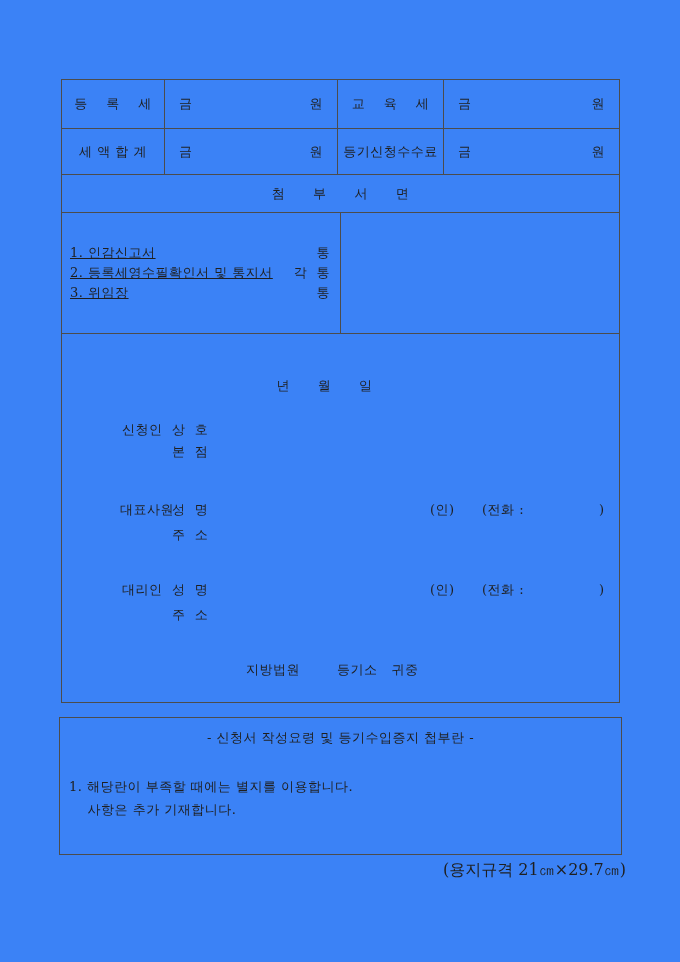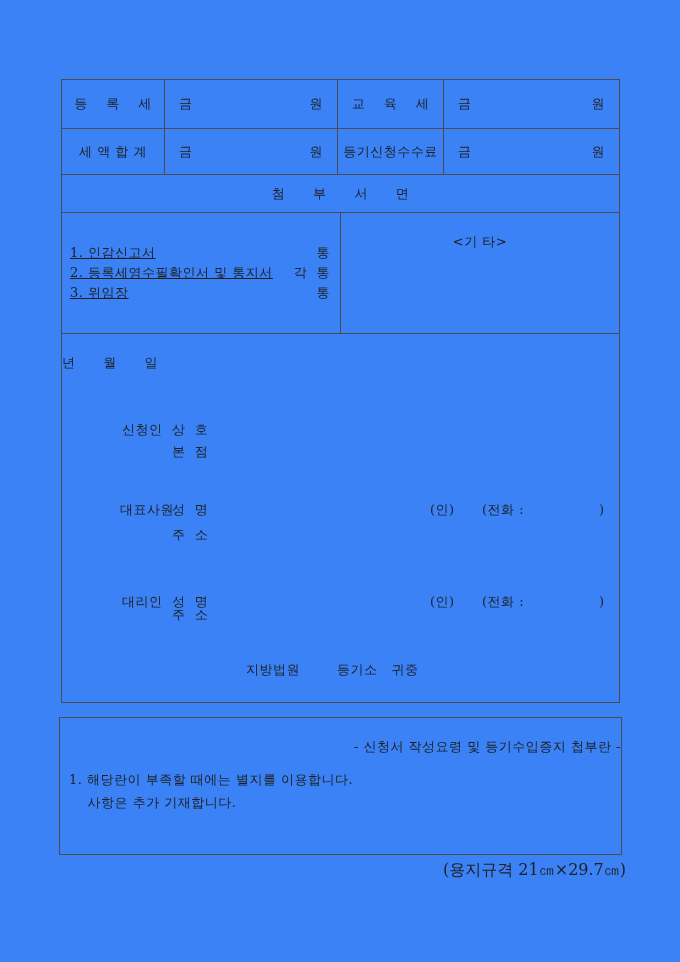--- a/index.html
+++ b/index.html
@@ -24,33 +24,33 @@
   .attach-body{display:flex;height:120px;border-bottom:1px solid #4c4c4c;}
   .attach-left{width:279px;border-right:1px solid #4c4c4c;box-sizing:border-box;display:flex;flex-direction:column;justify-content:center;padding:0 10px 0 8px;}
   .attach-item{display:flex;line-height:20px;}
   .attach-item .name{flex:1;white-space:pre;text-decoration:underline;}
   .attach-item .count{width:46px;text-align:right;white-space:pre;}
   .attach-right{flex:1;text-align:center;padding-top:20px;box-sizing:border-box;}
   
   .main-section{position:relative;height:368px;}
   .line{position:absolute;left:0;width:100%;height:17px;line-height:17px;}
   .line .abs{position:absolute;white-space:pre;}
-  .date-line{top:20px;text-align:left;padding-right:32px;box-sizing:border-box;white-space:pre;}
+  .date-line{top:43px;text-align:center;padding-right:32px;box-sizing:border-box;white-space:pre;}
   .role{left:58px;text-align:right;}
   .role2{left:60px;}
   .field{left:110px;}
   .seal{left:368px;}
   .phone{left:420px;}
   .phone-close{left:537px;}
   .court-line{top:327px;}
   .court-line .abs{left:184px;}
   
   .notes-box{position:absolute;left:59px;top:717px;width:563px;height:138px;border:1px solid #4c4c4c;box-sizing:border-box;}
-  .notes-title{margin-top:21px;text-align:right;line-height:16px;}
-  .notes-lines{margin-top:14px;}
+  .notes-title{margin-top:12px;text-align:center;line-height:16px;}
+  .notes-lines{margin-top:30px;}
   .note-line{padding-left:9px;line-height:22.5px;white-space:pre;}
   
   .paper-size{position:absolute;top:860px;right:54px;font-size:16px;letter-spacing:0;}
 </style>
 </head>
 <body>
 
 <div class="page">
 
   <div class="form">
@@ -91,21 +91,20 @@
         </div>
         <div class="attach-item">
           <span class="name">2. 등록세영수필확인서 및 통지서</span>
           <span class="count">각  통</span>
         </div>
         <div class="attach-item">
           <span class="name">3. 위임장</span>
           <span class="count">통</span>
         </div>
       </div>
-      <div class="attach-right">&lt;기 타&gt;</div>
     </div>
 
     <div class="main-section">
 
       <div class="line date-line">년      월      일</div>
 
       <div class="line" style="top:87px;">
         <span class="abs role2">신청인</span>
         <span class="abs field">상  호</span>
       </div>
@@ -117,21 +116,21 @@
         <span class="abs role">대표사원</span>
         <span class="abs field">성  명</span>
         <span class="abs seal">(인)</span>
         <span class="abs phone">(전화 :</span>
         <span class="abs phone-close">)</span>
       </div>
       <div class="line" style="top:192px;">
         <span class="abs field">주  소</span>
       </div>
 
-      <div class="line" style="top:259px;">
+      <div class="line" style="top:247px;">
         <span class="abs role2">대리인</span>
         <span class="abs field">성  명</span>
         <span class="abs seal">(인)</span>
         <span class="abs phone">(전화 :</span>
         <span class="abs phone-close">)</span>
       </div>
       <div class="line" style="top:272px;">
         <span class="abs field">주  소</span>
       </div>
 

